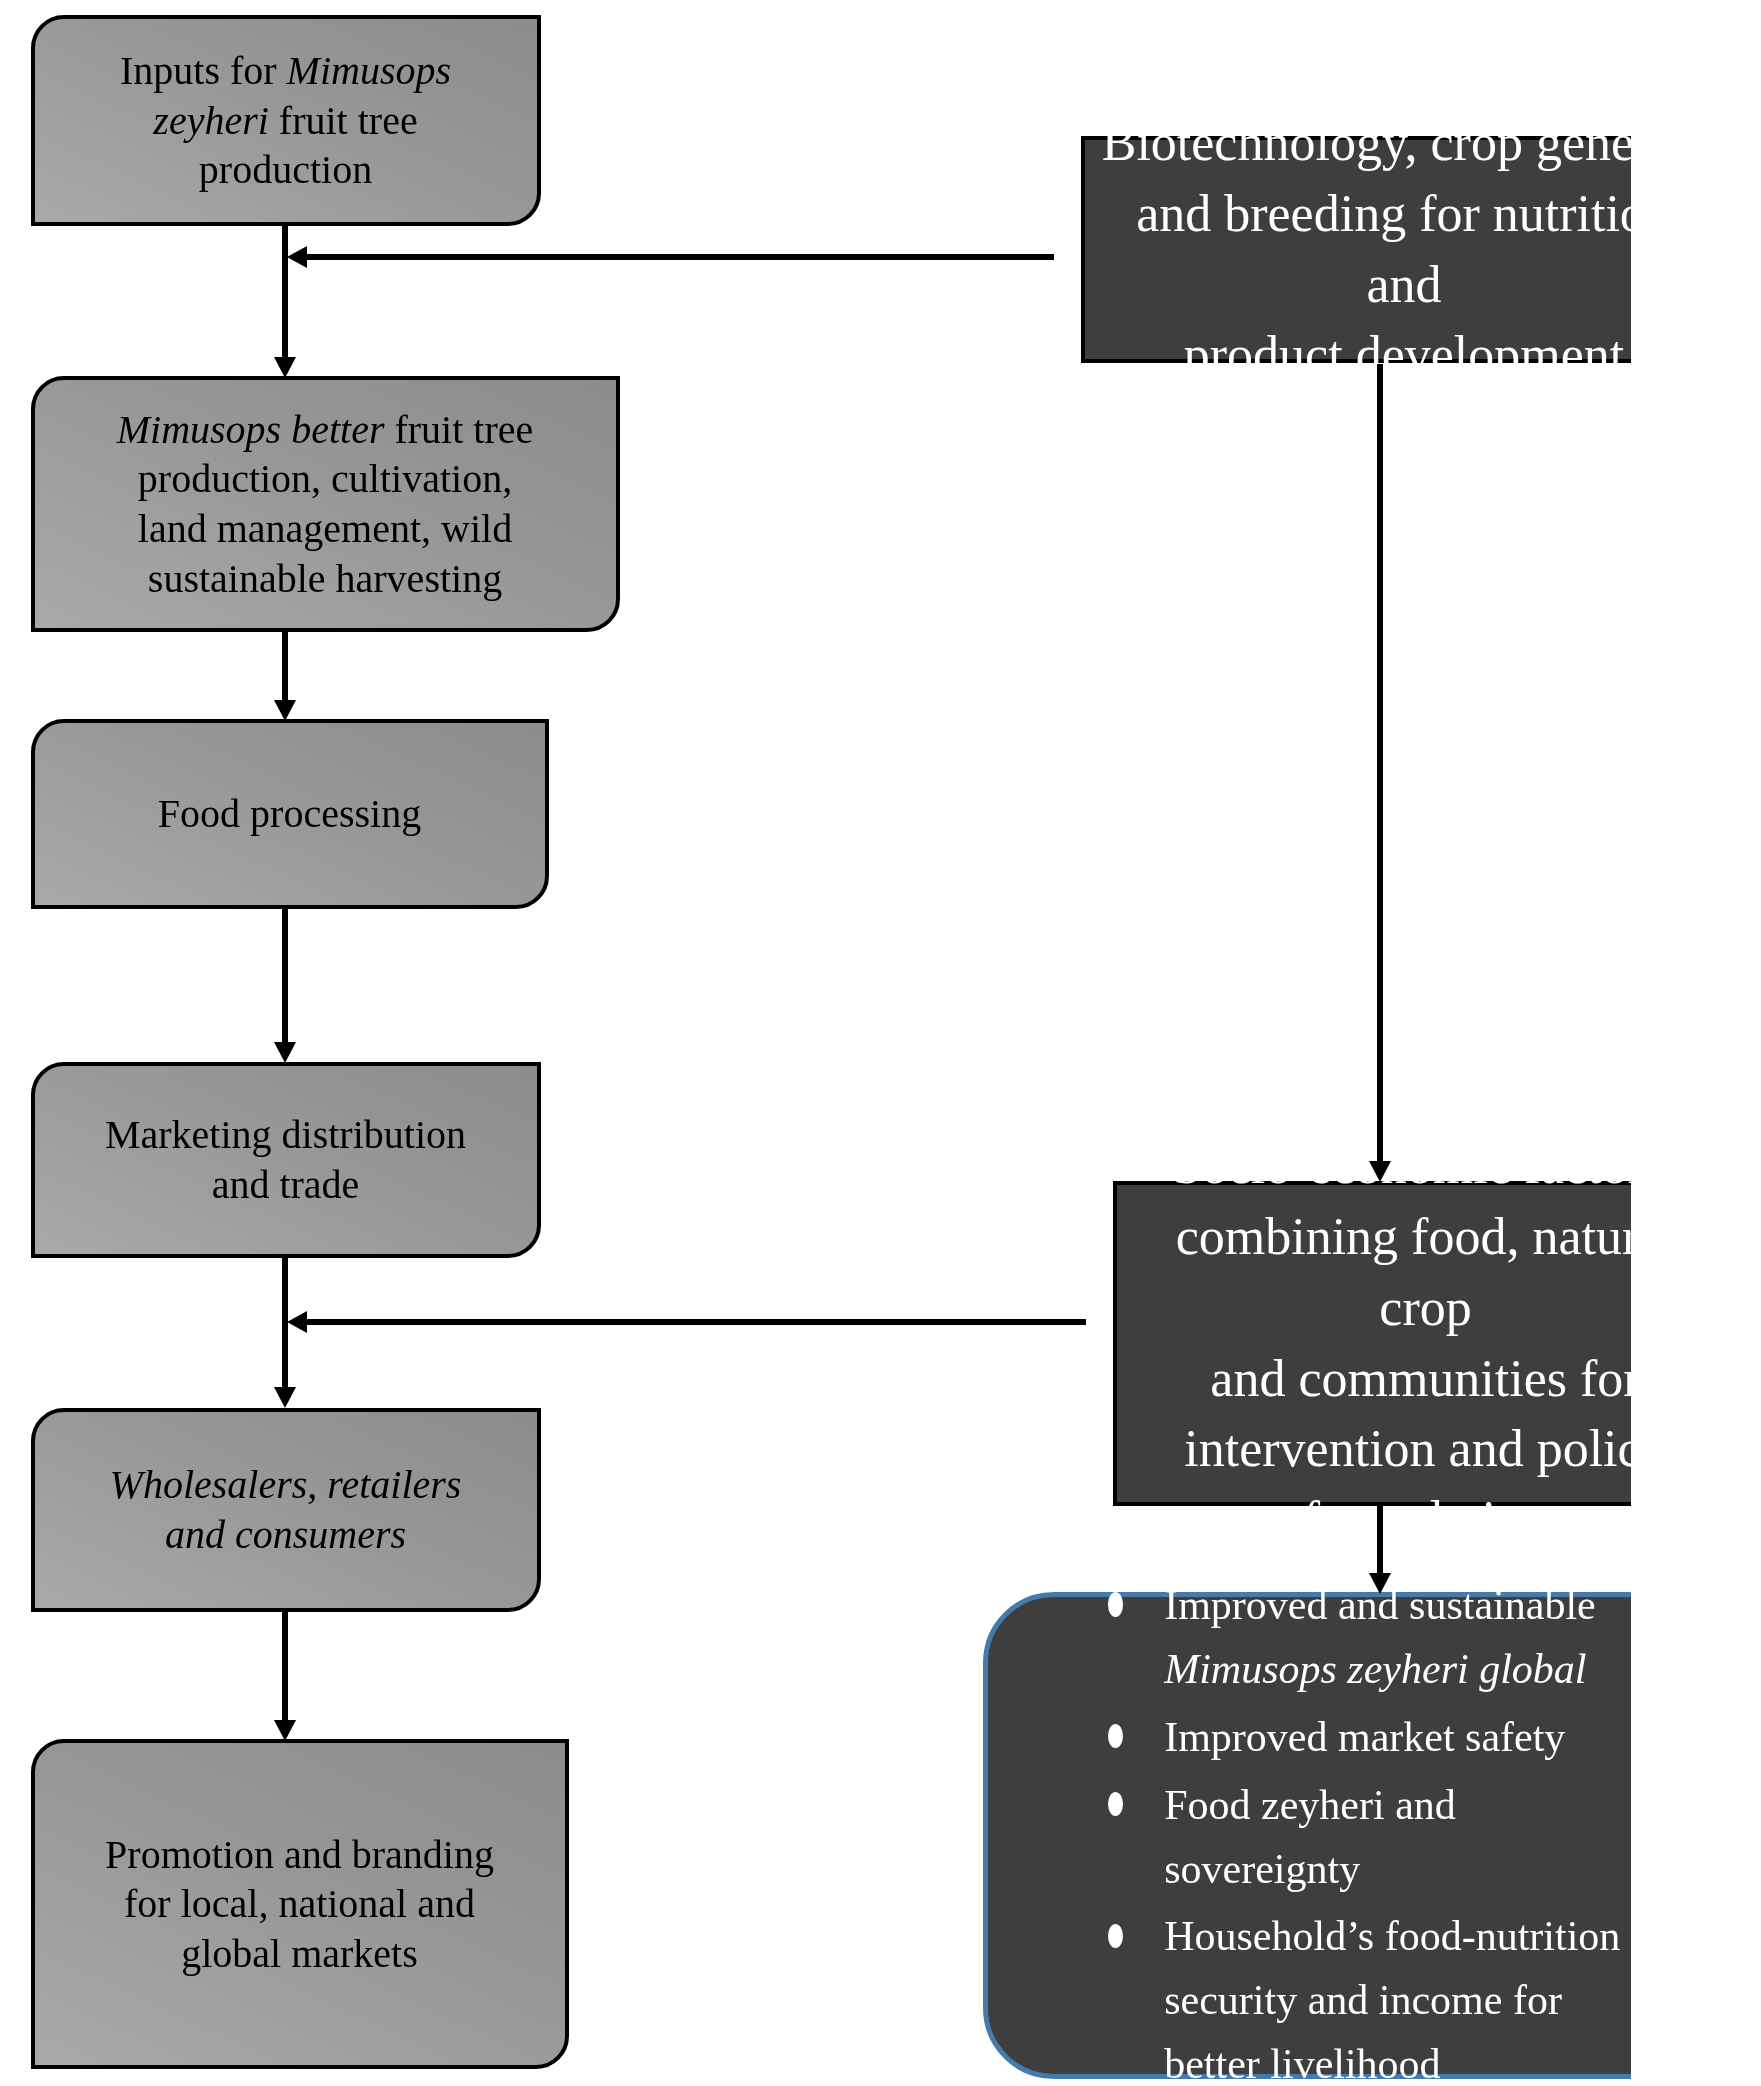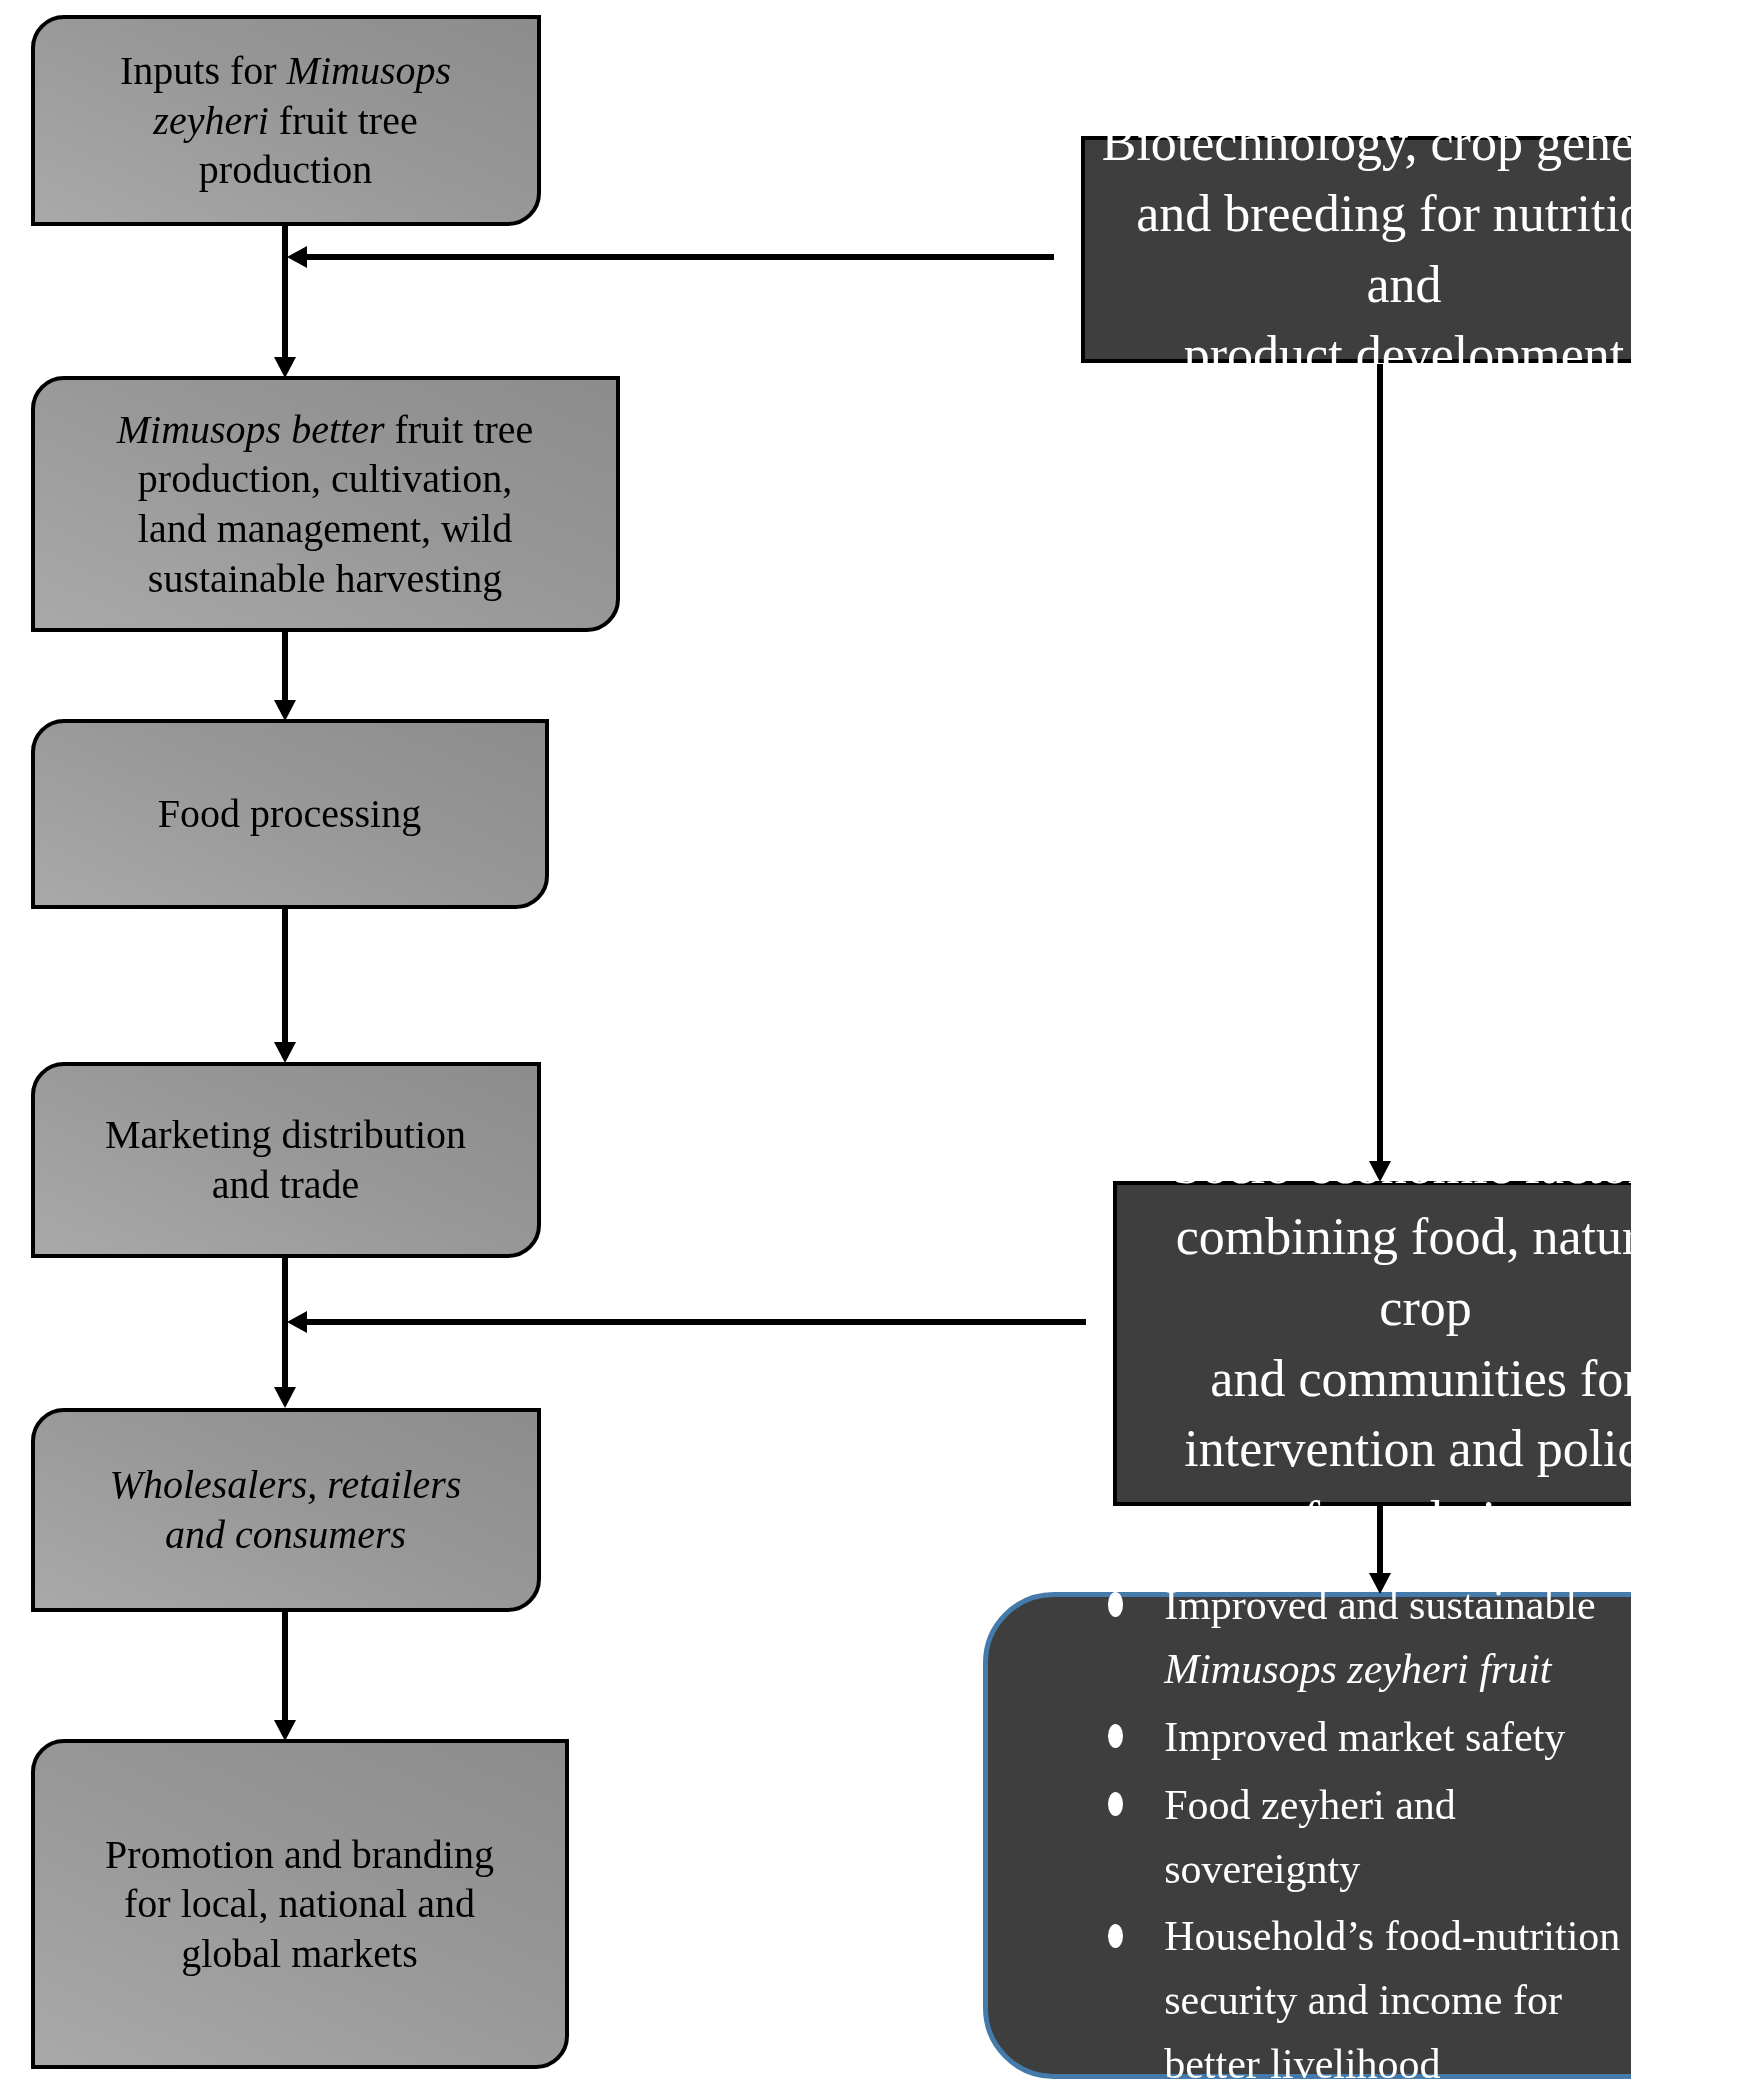--- a/index.html
+++ b/index.html
@@ -98,21 +98,21 @@
   </div>
 
   <div class="box dbox" style="left:1086px;top:1181px;width:625px;height:325px;">
     <div class="btext">Socio-economic factors,<br>combining food, nature, crop<br>and communities for<br>intervention and policy<br>formulation</div>
   </div>
 
   <div class="obox" style="left:983px;top:1592px;width:716px;height:487px;">
     <ul>
       <li>
         <span class="dot"></span>
-        <span>Improved and sustainable<br><i>Mimusops zeyheri fruit</i></span>
+        <span>Improved and sustainable<br><i>Mimusops zeyheri global</i></span>
       </li>
       <li>
         <span class="dot"></span>
         <span>Improved market safety</span>
       </li>
       <li>
         <span class="dot"></span>
         <span>Food zeyheri and sovereignty</span>
       </li>
       <li>

